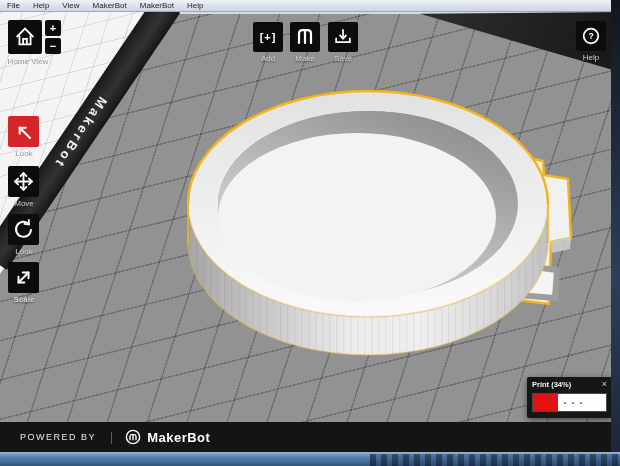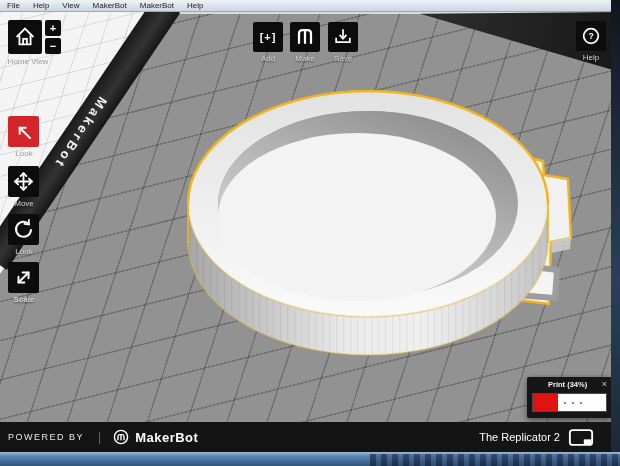--- a/index.html
+++ b/index.html
@@ -38,30 +38,30 @@
     align-items:center;justify-content:center;color:#fff;cursor:pointer;z-index:30;}
   .tool-label{position:absolute;font-size:8px;color:#d6d6d6;z-index:30;
     text-shadow:0 1px 2px rgba(0,0,0,.55);text-align:center;}
   .tool-label.dark{color:#9b9b9b;text-shadow:none;}
   svg{display:block;}
 
   
   #popup{position:absolute;left:527px;top:365px;width:85px;height:41px;background:#161616;
     border-radius:2px;z-index:35;box-shadow:0 2px 6px rgba(0,0,0,.5);padding:2px 5px;}
   #popup .hd{display:flex;justify-content:space-between;align-items:center;height:11px;}
-  #popup .hd .t{font-size:7.5px;font-weight:bold;color:#f2f2f2;margin-left:16px;}
+  #popup .hd .t{font-size:7.5px;font-weight:bold;color:#f2f2f2;}
   #popup .hd .x{font-size:9px;color:#cfcfcf;cursor:pointer;line-height:9px;}
   #track{position:relative;margin-top:3px;height:19px;background:#fdfdfd;border:1px solid #4a4a4a;}
   #fill{position:absolute;left:0;top:0;bottom:0;background:#e01212;}
   .pdot{position:absolute;top:8px;width:2px;height:2px;background:#8a8a8a;}
 
   
   #footer{position:absolute;left:0;top:422px;width:620px;height:30px;background:#141414;
     display:flex;align-items:center;z-index:40;}
-  #footer .pb{color:#e8e8e8;font-size:9px;letter-spacing:1.5px;margin-left:8px;text-align:center;}
+  #footer .pb{color:#e8e8e8;font-size:9px;letter-spacing:1.5px;margin-left:20px;text-align:center;}
   #footer .sep{color:#666;margin:0 12px 0 14px;font-size:12px;}
   #footer .brand{color:#fff;font-weight:bold;font-size:13px;letter-spacing:.5px;margin-left:6px;}
   #footer .right{margin-left:auto;display:flex;align-items:center;gap:8px;margin-right:26px;}
   #footer .printer{color:#fff;font-size:11px;}
 
   
   #rightstrip{position:absolute;right:0;top:0;width:9px;height:466px;z-index:45;
     background:linear-gradient(#11161f,#2c3f58 60%,#1b2636);}
   #bottomstrip{position:absolute;left:0;top:452px;width:620px;height:14px;z-index:50;
     background:linear-gradient(#9db8d6,#5a86b8 30%,#30547c);}
@@ -244,28 +244,19 @@
   <div id="footer">
     <span class="pb">POWERED BY</span>
     <span class="sep">|</span>
     <span>
       <svg width="16" height="16" viewBox="0 0 16 16">
         <circle cx="8" cy="8" r="6.6" fill="none" stroke="#fff" stroke-width="1.4"></circle>
         <path d="M5 10.8 V7.4 Q5 5.6 6.5 5.6 H9.5 Q11 5.6 11 7.4 V10.8 M8 10.8 V5.6" fill="none" stroke="#fff" stroke-width="1.4" stroke-linecap="round"></path>
       </svg>
       </span>
     <span class="brand">MakerBot</span>
-    <span class="right">
-      <span class="printer">The Replicator 2</span>
-      <span>
-        <svg width="26" height="19" viewBox="0 0 28 20">
-          <rect x="2" y="2" width="24" height="16" rx="3" fill="none" stroke="#fff" stroke-width="2"></rect>
-          <rect x="17" y="12" width="8" height="5" fill="#fff"></rect>
-        </svg>
-        </span>
-    </span>
   </div>
 
   <div id="rightstrip"></div>
   <div id="bottomstrip">
     <div class="noise"></div>
   </div>
 </div>
 
 </body></html>

